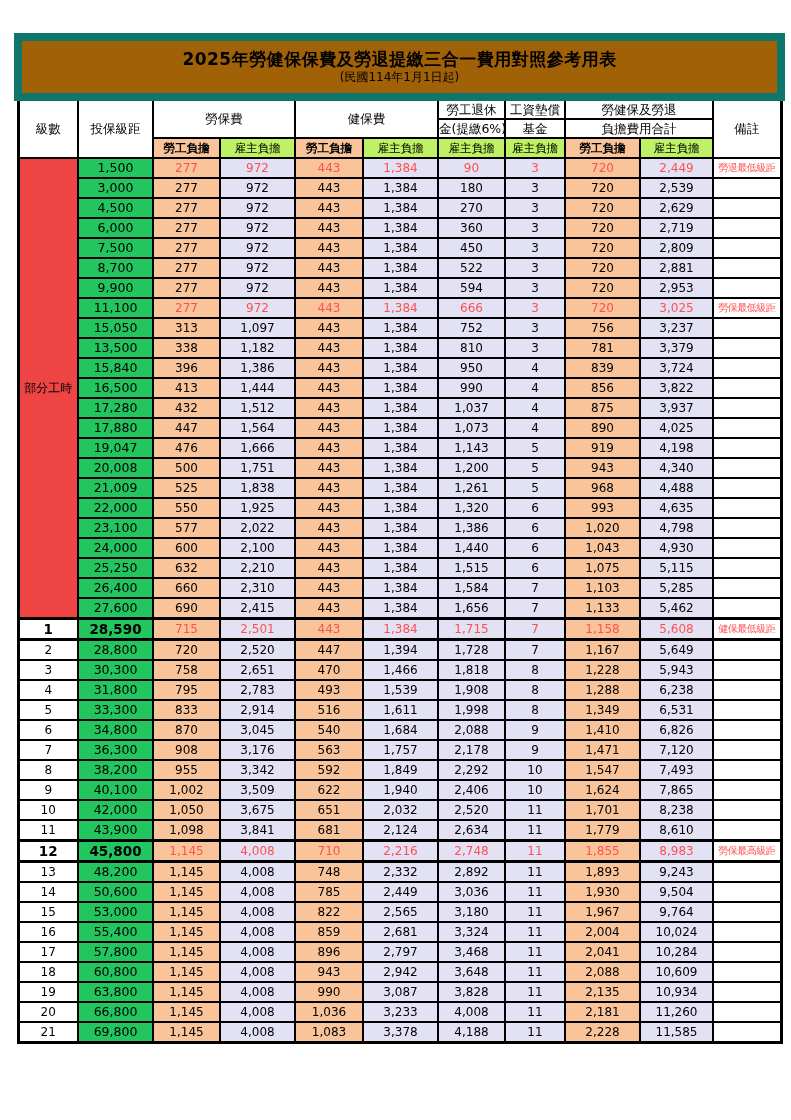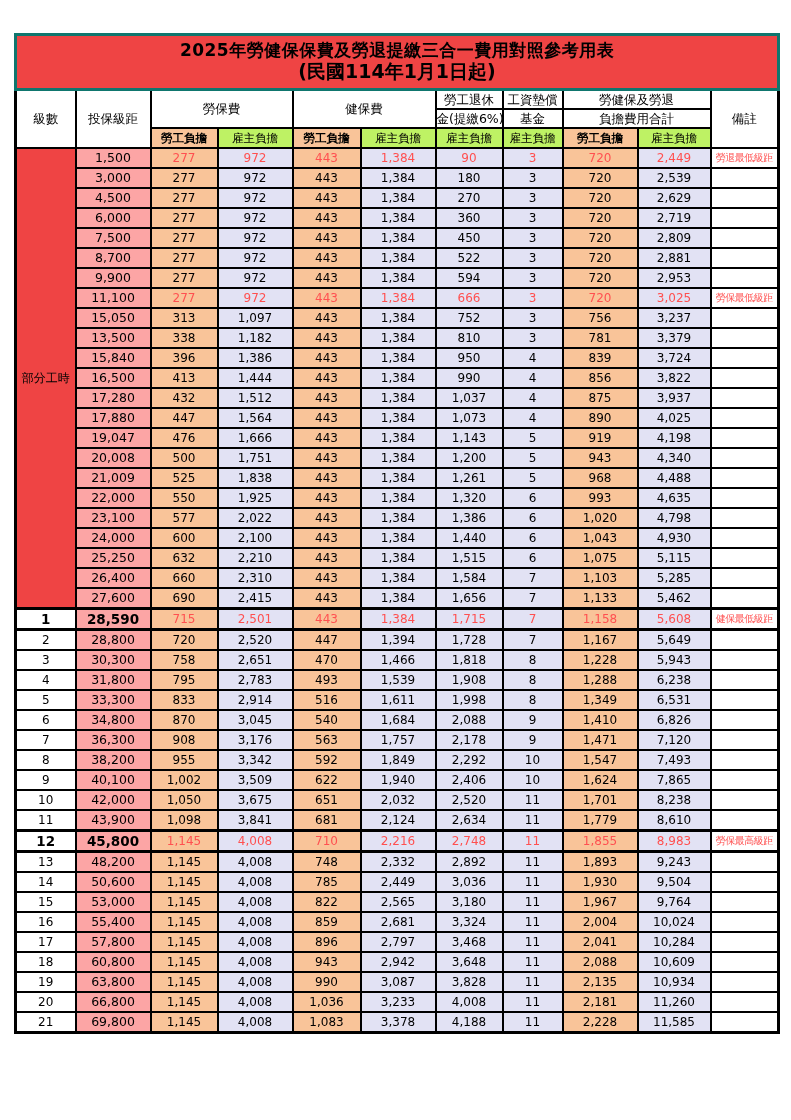--- a/index.html
+++ b/index.html
@@ -7,36 +7,36 @@
     width:791px;height:1120px;background:#ffffff;
     font-family:"DejaVu Sans","Liberation Sans",sans-serif;
     color:#000;
     position:relative;
   }
   .sheet{position:absolute;left:14px;top:33px;width:763px;}
   table{border-collapse:collapse;width:763px;table-layout:fixed;}
   td,th{border:2px solid #000;padding:0;text-align:center;vertical-align:middle;
         font-size:12px;line-height:1.05;overflow:hidden;white-space:nowrap;}
   
-  .title-cell{height:52px;border:3px solid #0f766e;background:#ef4444;}
+  .title-cell{height:52px;border:8px solid #0f766e;background:#a16207;}
   .title-line{display:block;font-size:17px;font-weight:bold;letter-spacing:.5px;}
-  .subtitle-line{display:block;font-size:19px;font-weight:bold;margin-top:2px;}
+  .subtitle-line{display:block;font-size:12px;font-weight:normal;margin-top:2px;}
   
   thead th{font-weight:normal;font-size:12.5px;background:#fff;}
   thead tr.h-a th{height:17px;}
   thead tr.h-b th{height:17px;}
   thead tr.h-c th{height:18px;font-size:11.5px;}
   th.sub-self{background:#F9C499;font-weight:bold;}
   th.sub-emp{background:#bef264;}
   
   tbody td{height:18px;font-size:12px;}
   td.c-self{background:#F9C499;}
   td.c-emp{background:#E2E2F4;}
   td.c-level{background:#fff;}
-  td.c-bracket{background:#fca5a5;font-size:12.5px;}
+  td.c-bracket{background:#22c55e;font-size:12.5px;}
   td.c-note{background:#fff;font-size:10px;color:#FF5050;letter-spacing:-.5px;border-radius:8px;}
   td.part-time{font-size:12px;background:#ef4444;}
   tr.red-row td.c-val{color:#FF5050;}
   tr.red-row td.c-note{color:#FF5050;}
   tr.bold-row td{border-top:3.5px solid #000;border-bottom:3.5px solid #000;}
   tr.bold-row td.c-level, tr.bold-row td.c-bracket{font-weight:bold;font-size:13.5px;}
   
   table.main{border:3px solid #000;}
 </style>
 </head>

